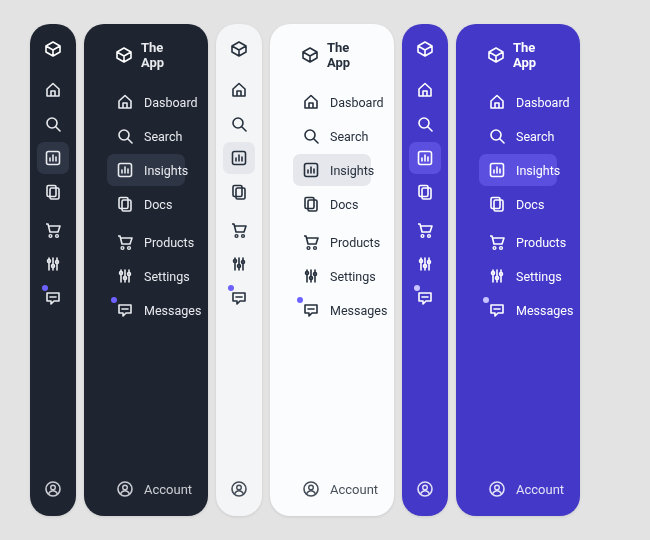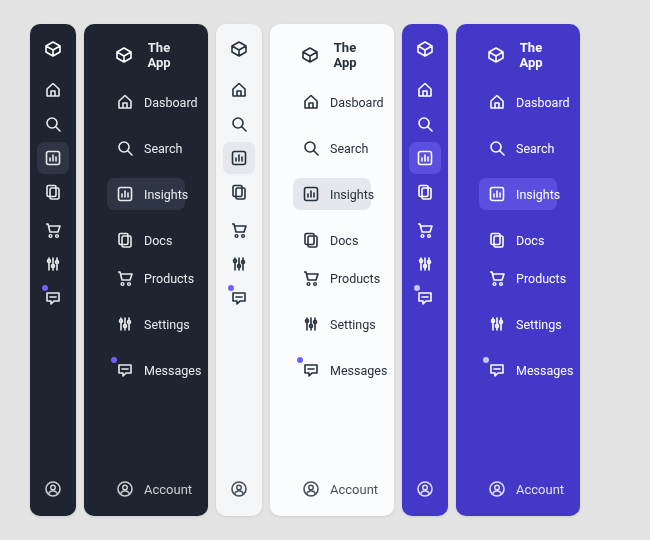--- a/index.html
+++ b/index.html
@@ -13,29 +13,28 @@
     --page-bg:#e3e3e3;
     --dot:#6d62ff;
   }
   *{box-sizing:border-box;margin:0;padding:0;font-family:-apple-system,BlinkMacSystemFont,"Segoe UI",Roboto,sans-serif;}
   body{
     width:650px;height:540px;background:var(--page-bg);
     display:flex;gap:8px;padding:24px 30px;
   }
   .rail{
     display:flex;flex-direction:column;
-    border-radius:10px;padding:10px 23px;
+    border-radius:20px;padding:10px 23px;
     box-shadow:0 1px 3px rgba(0,0,0,.1);
-    text-align:center;
   }
   .narrow{width:44px;align-items:center;}
   .wide{width:124px;}
   .spacer{flex:1;}
   .group{display:flex;flex-direction:column;gap:2px;margin-top:6px;}
-  .wide .group{gap:14px;}
+  .wide .group{gap:2px;}
   .brand{display:flex;align-items:center;gap:8px;padding:6px 8px 10px;}
   .narrow .brand{padding:6px 0 10px;justify-content:center;}
   .brand-label{font-weight:700;font-size:13px;}
   .item{
     display:flex;align-items:center;gap:10px;
     padding:7px 9px;border-radius:7px;font-size:12.5px;
     cursor:pointer;position:relative;
   }
   .narrow .item{justify-content:center;padding:7px;}
   .ic{width:18px;height:18px;flex:0 0 18px;display:inline-flex;}

